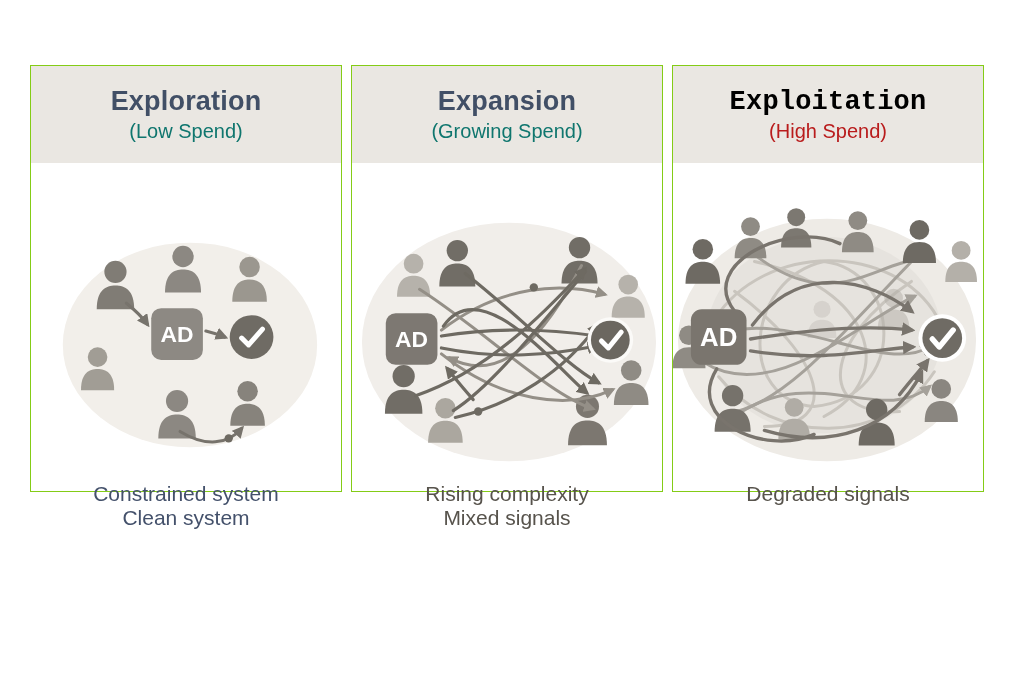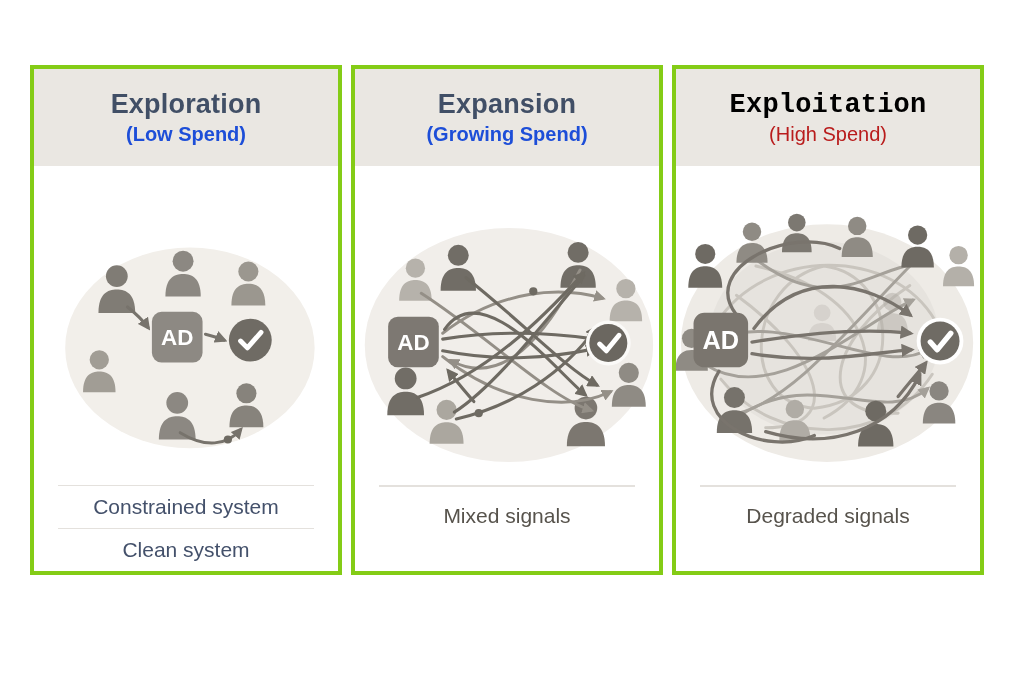--- a/index.html
+++ b/index.html
@@ -2,32 +2,32 @@
 <html><head>
 <meta charset="utf-8">
 <style>
   html,body{margin:0;padding:0;background:#ffffff;}
   .canvas{
     position:relative;width:1024px;height:683px;background:#ffffff;
     font-family:"Liberation Sans", sans-serif;overflow:hidden;
   }
   .cards{display:flex;gap:9px;padding:65px 0 0 30px;}
   .card{
-    width:312px;height:510px;box-sizing:border-box;background:#ffffff;
-    border:4px solid #84cc16;display:flex;flex-direction:column;
+    width:312px;height:427px;box-sizing:border-box;background:#ffffff;
+    border:1px solid #84cc16;display:flex;flex-direction:column;
   }
   .card-header{
     height:97px;flex:0 0 97px;background:#eae7e2;display:flex;flex-direction:column;
     align-items:center;justify-content:center;gap:3px;
   }
   .card-title{margin:0;font-size:27px;font-weight:700;letter-spacing:.2px;}
   .card-subtitle{font-size:20px;font-weight:400;}
   .p1 .card-title,.p2 .card-title{color:#414f66;}
   .p3 .card-title{color:#000000;font-family:Liberation Mono, monospace;}
-  .p1 .card-subtitle,.p2 .card-subtitle{color:#1d4ed8;font-weight:bold;}
+  .p1 .card-subtitle,.p2 .card-subtitle{color:#0f766e;}
   .p3 .card-subtitle{color:#b91c1c;}
   .illustration{height:283px;flex:0 0 283px;margin-top:36px;}
   .illustration svg{display:block;width:100%;height:100%;}
   .divider{height:1px;background:#e4e1dd;margin:0 24px;}
   .foot-row{
     height:57px;display:flex;align-items:center;justify-content:center;
     font-size:21px;
   }
   .p1 .foot-row{color:#44516b;}
   .p2 .foot-row,.p3 .foot-row{color:#57534c;}
@@ -128,20 +128,21 @@
           <circle cx="183" cy="88" r="4.2" fill="#6e6a62"></circle>
           <circle cx="127" cy="213" r="4.2" fill="#6e6a62"></circle>
           <rect x="34" y="114" width="52" height="52" rx="10" fill="#7d7872"></rect>
           <text class="ad-text" x="60" y="148" text-anchor="middle" font-size="23">AD</text>
           <circle cx="260" cy="141" r="23" fill="#fbfaf8"></circle>
           <circle cx="260" cy="141" r="19.5" fill="#6b6760"></circle>
           <path d="M251,142 L258,149 L271,133" stroke="#ffffff" stroke-width="5" fill="none" stroke-linecap="round" stroke-linejoin="round"></path>
         </svg>
       </div>
       <div class="divider"></div>
+      <div class="foot-row">Rising complexity</div>
       <div class="divider"></div>
       <div class="foot-row">Mixed signals</div>
     </section>
 
     <section class="card p3">
       <header class="card-header">
         <h2 class="card-title">Exploitation</h2>
         <div class="card-subtitle">(High Spend)</div>
       </header>
       <div class="illustration">

